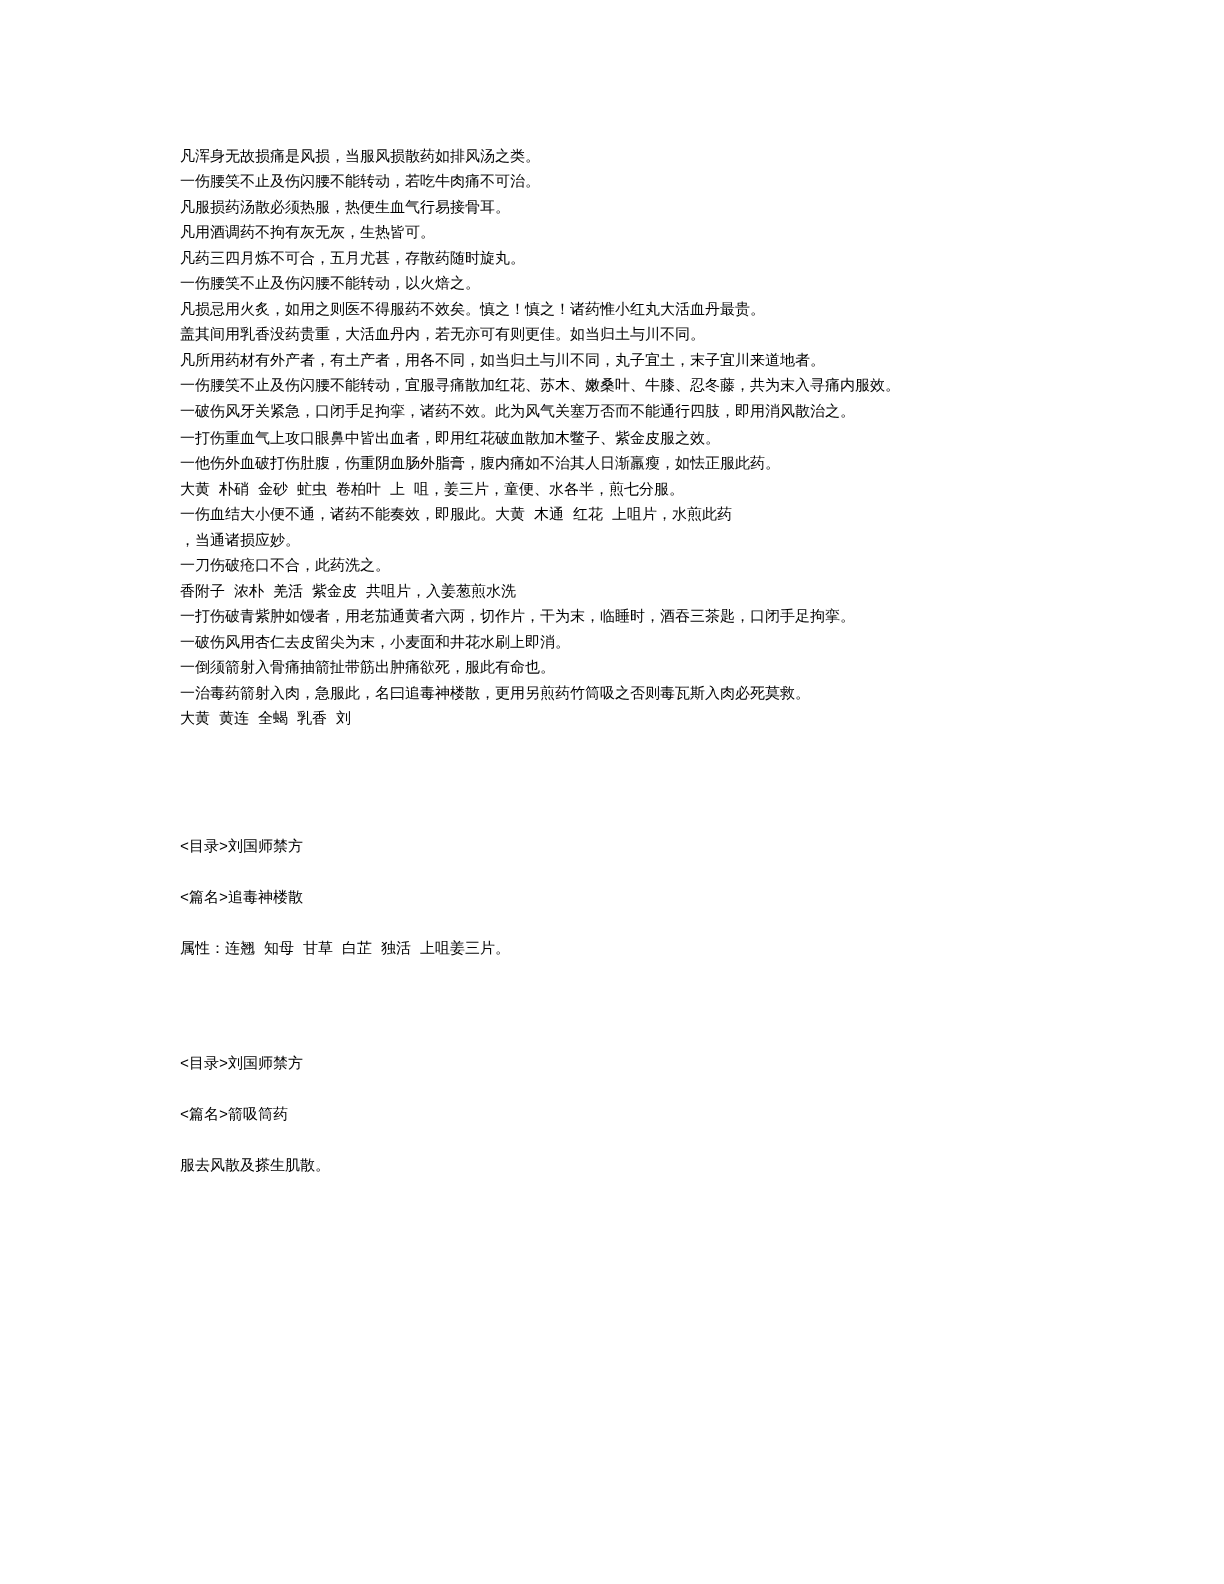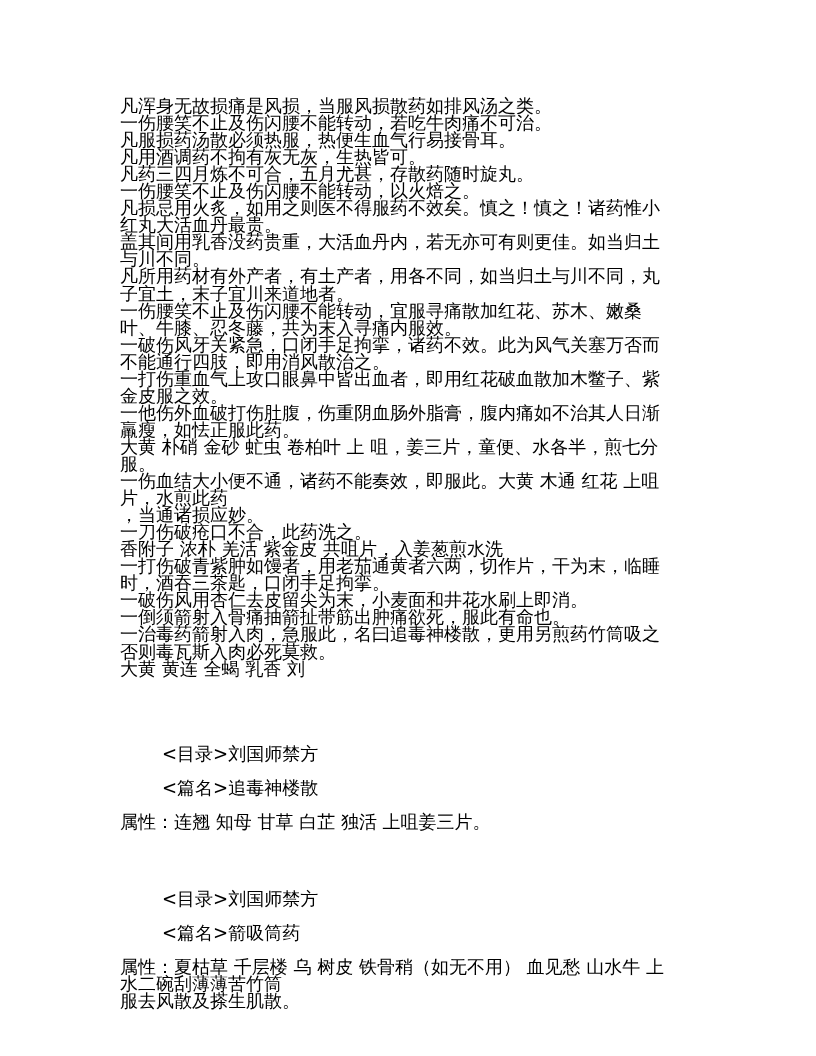--- a/index.html
+++ b/index.html
@@ -1,24 +1,24 @@
 <!DOCTYPE html>
 <html><head>
 <meta charset="utf-8">
 <style>
   html, body { margin: 0; padding: 0; background: #ffffff; }
   body { width: 816px; height: 1056px; position: relative; overflow: hidden;
          font-family: "DejaVu Serif", "Liberation Serif", serif; color: #000; }
   .page { position: absolute; left: 120px; top: 97px; width: 546px;
-          font-size: 18px; line-height: 17.05px; }
+          font-size: 10px; line-height: 17.05px; font-family: Liberation Mono, monospace; }
   .line { display: block; white-space: normal; word-break: break-all; }
   .gap-large { height: 68px; }
   .gap-section { height: 60px; }
   .para-gap { height: 17px; }
-  .meta { display: block; margin-left: 42px; }
+  .meta { display: block; }
 </style>
 </head>
 <body>
 
 <div class="page">
   <div>
     <span class="line">凡浑身无故损痛是风损，当服风损散药如排风汤之类。</span>
     <span class="line">一伤腰笑不止及伤闪腰不能转动，若吃牛肉痛不可治。</span>
     <span class="line">凡服损药汤散必须热服，热便生血气行易接骨耳。</span>
     <span class="line">凡用酒调药不拘有灰无灰，生热皆可。</span>
@@ -53,16 +53,15 @@
     <span class="line">属性：连翘  知母  甘草  白芷  独活  上咀姜三片。</span>
   </div>
 
   <div class="gap-section"></div>
 
   <div>
     <span class="meta">&lt;目录&gt;刘国师禁方</span>
     <div class="para-gap"></div>
     <span class="meta">&lt;篇名&gt;箭吸筒药</span>
     <div class="para-gap"></div>
-    <span class="line">属性：夏枯草  千层楼  乌  树皮  铁骨稍（如无不用）  血见愁  山水牛  上水二碗刮薄薄苦竹筒</span>
     <span class="line">服去风散及搽生肌散。</span>
   </div>
 </div>
 
 </body></html>

